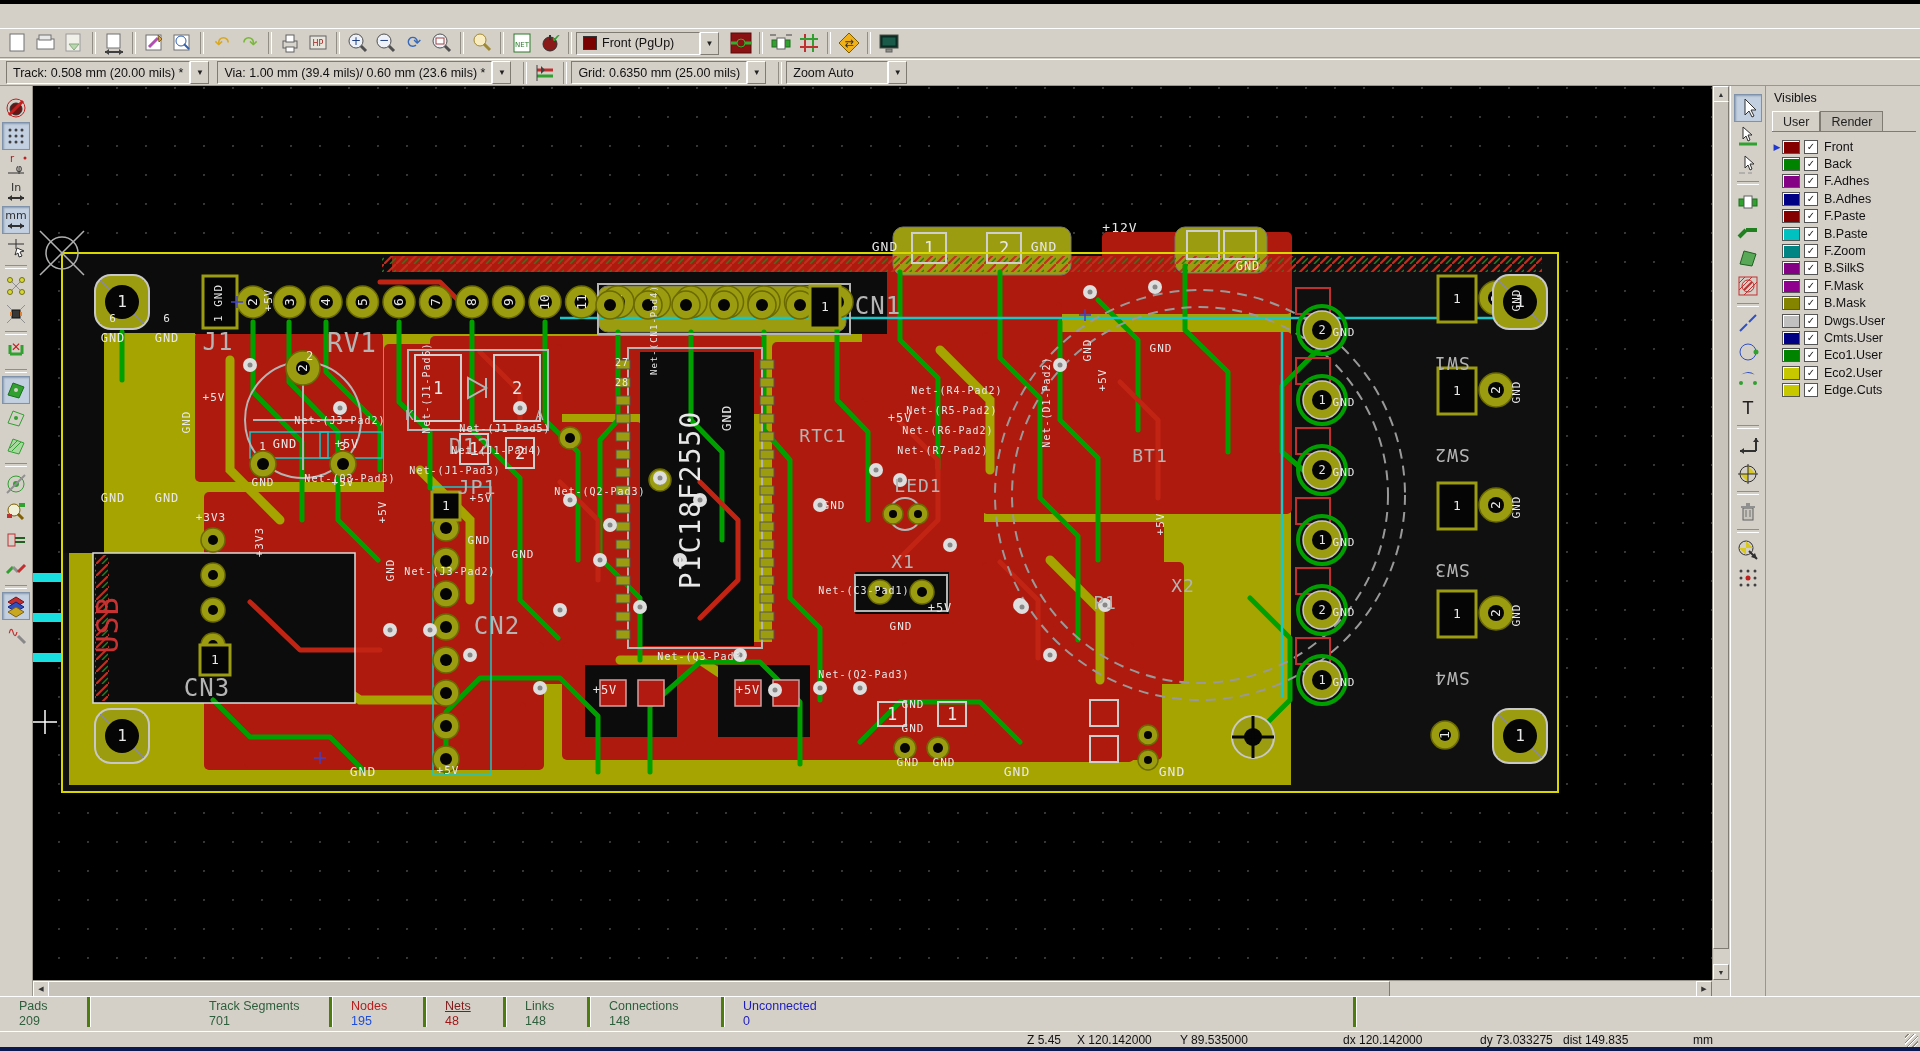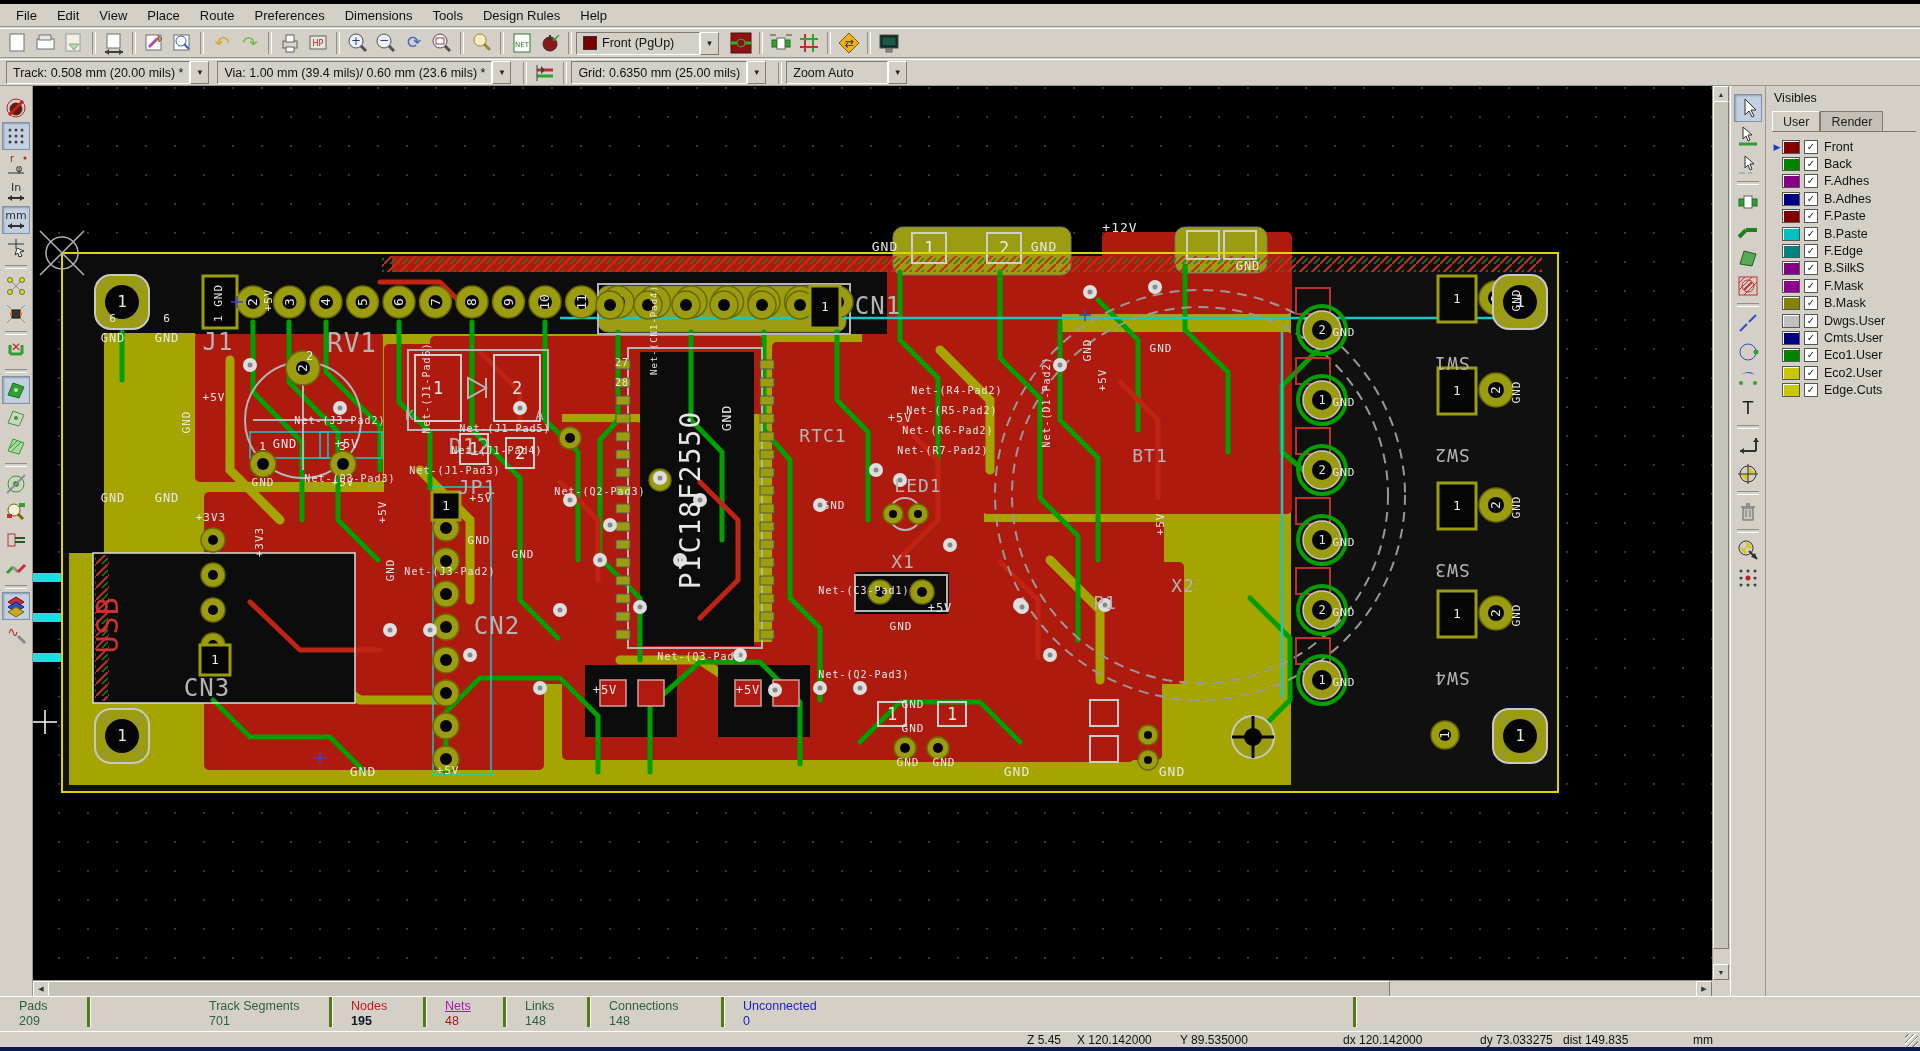--- a/index.html
+++ b/index.html
@@ -61,32 +61,20 @@
   #coordbar span{position:absolute;top:1px;white-space:nowrap;}
   .grip{position:absolute;right:2px;top:2px;width:13px;height:13px;
     background:repeating-linear-gradient(135deg,#d4d0c8 0 2px,#8d897f 2px 3px,#fff 3px 4px);}
   #navy{position:absolute;left:0;top:1047px;width:1920px;height:4px;background:#0a1a50;}
 </style>
 </head>
 <body>
 
 <div id="root">
   <div class="topstrip"></div>
-  <div id="menubar">
-      <div class="menu-item">File</div>
-      <div class="menu-item">Edit</div>
-      <div class="menu-item">View</div>
-      <div class="menu-item">Place</div>
-      <div class="menu-item">Route</div>
-      <div class="menu-item">Preferences</div>
-      <div class="menu-item">Dimensions</div>
-      <div class="menu-item">Tools</div>
-      <div class="menu-item">Design Rules</div>
-      <div class="menu-item">Help</div>
-    </div>
   <div id="toolbar-top">
       <div class="tbtn">
         <svg width="24" height="24" viewBox="0 0 24 24">
           <rect x="4" y="3" width="14" height="17" fill="#fff" stroke="#707070"></rect>
         </svg>
       </div>
       <div class="tbtn">
         <svg width="24" height="24" viewBox="0 0 24 24">
           <rect x="3" y="8" width="17" height="10" fill="#fff" stroke="#707070"></rect>
           <rect x="5" y="4" width="12" height="5" fill="#e8e8e8" stroke="#707070"></rect>
@@ -1120,21 +1108,21 @@
         <div class="layer-row">
           <div class="layer-arrow"></div>
           <div class="layer-swatch" style="background: rgb(0, 192, 192);"></div>
           <div class="layer-check">✓</div>
           <div class="layer-name">B.Paste</div>
         </div>
         <div class="layer-row">
           <div class="layer-arrow"></div>
           <div class="layer-swatch" style="background: rgb(0, 132, 132);"></div>
           <div class="layer-check">✓</div>
-          <div class="layer-name">F.Edge</div>
+          <div class="layer-name">F.Zoom</div>
         </div>
         <div class="layer-row">
           <div class="layer-arrow"></div>
           <div class="layer-swatch" style="background: rgb(132, 0, 132);"></div>
           <div class="layer-check">✓</div>
           <div class="layer-name">B.SilkS</div>
         </div>
         <div class="layer-row">
           <div class="layer-arrow"></div>
           <div class="layer-swatch" style="background: rgb(143, 0, 143);"></div>
@@ -1188,24 +1176,24 @@
       <div class="sfield" style="width: 68px; margin-top: 44px;">
         <div class="lab" style="color: rgb(45, 95, 60);">Vias</div>
         <div class="val" style="color: rgb(45, 95, 60);">30</div>
       </div>
       <div class="sfield" style="width: 110px;">
         <div class="lab" style="color: rgb(45, 95, 60);">Track Segments</div>
         <div class="val" style="color: rgb(45, 95, 60);">701</div>
       </div>
       <div class="sfield" style="width: 62px;">
         <div class="lab" style="color: #b91c1c;">Nodes</div>
-        <div class="val" style="color: #0f172a; font-weight: bold;">195</div>
+        <div class="val" style="color: #1d4ed8;">195</div>
       </div>
       <div class="sfield" style="width: 48px;">
-        <div class="lab" style="color: #a21caf; text-decoration: underline;">Nets</div>
+        <div class="lab" style="color: #7f1d1d; text-decoration: underline;">Nets</div>
         <div class="val" style="color: rgb(158, 22, 22);">48</div>
       </div>
       <div class="sfield" style="width: 52px;">
         <div class="lab" style="color: rgb(45, 95, 60);">Links</div>
         <div class="val" style="color: rgb(45, 95, 60);">148</div>
       </div>
       <div class="sfield" style="width: 102px;">
         <div class="lab" style="color: rgb(45, 95, 60);">Connections</div>
         <div class="val" style="color: rgb(45, 95, 60);">148</div>
       </div>

